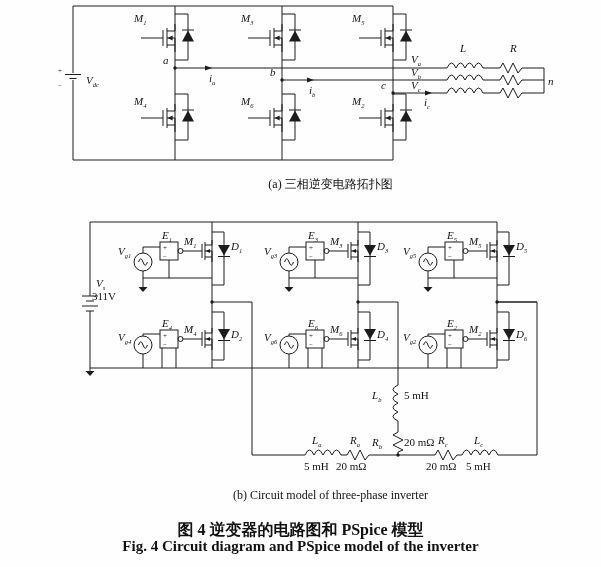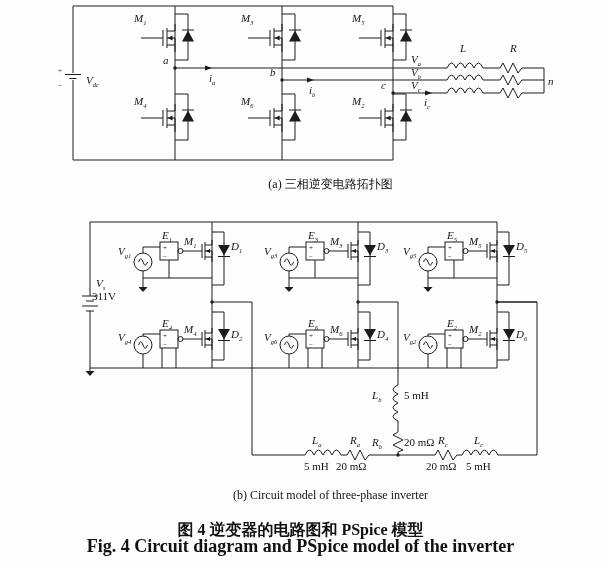--- a/index.html
+++ b/index.html
@@ -10,21 +10,21 @@
   svg .f{fill:#1c1c1c;stroke:none;}
   svg text{fill:#141414;stroke:none;font-family:"Liberation Serif",serif;
            font-size:11px;font-style:italic;}
   svg text.up{font-style:normal;}
   svg text.sm{font-size:7px;font-style:normal;}
   tspan.sb{font-size:6.5px;}
   .cap{position:absolute;width:100%;text-align:center;font-size:12px;line-height:14px;padding-left:30px;}
   .cap div{white-space:pre;}
   .ttl{position:absolute;width:100%;text-align:center;font-weight:bold;}
   .ttl .zh{font-size:16px;line-height:17px;}
-  .ttl .en{font-size:18px;line-height:17px;}
+  .ttl .en{font-size:15px;line-height:17px;}
 </style>
 </head>
 <body>
 
 <div id="fig">
 
 <svg style="top:0" width="601" height="176" viewBox="0 0 601 176">
   <defs>
     <g id="nmosA">
       <path class="w" d="M0 14 H10 M10 6 V22 M14 4 V24 M14 7 H22 V0 M14 21 H22 V28 M14 14 H22 M22 14 V21"></path>

